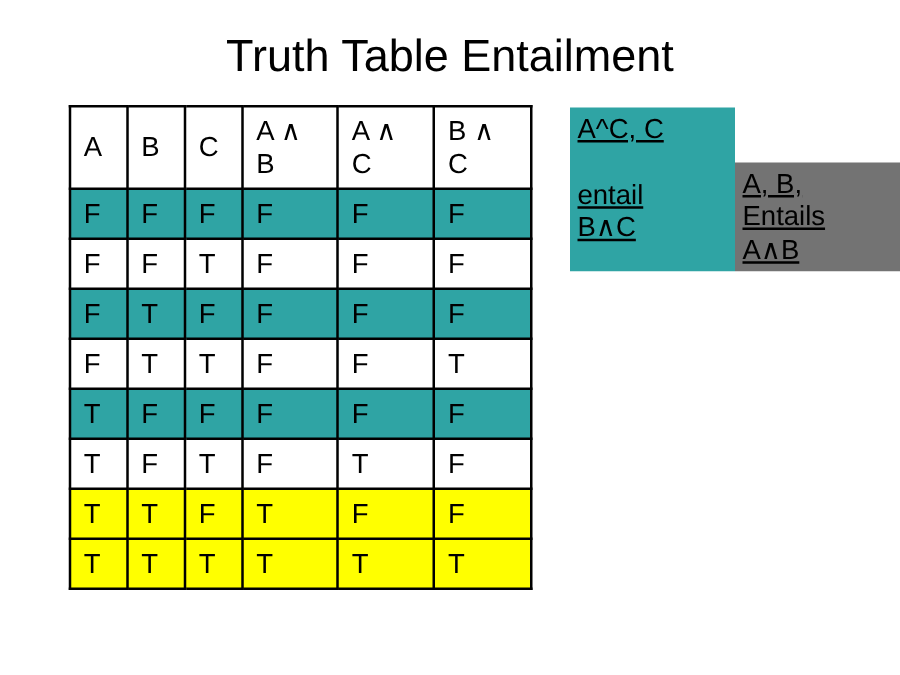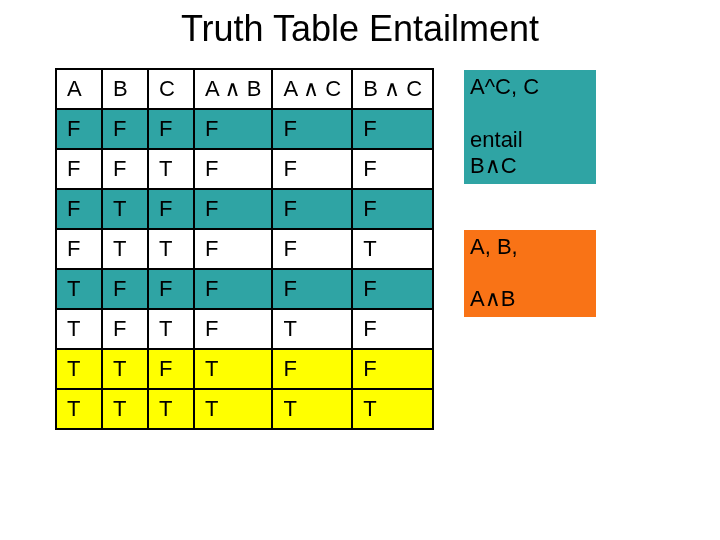--- a/index.html
+++ b/index.html
@@ -7,21 +7,21 @@
     padding: 0;
     width: 720px;
     height: 540px;
     background: #fff;
     font-family: Arial, Helvetica, sans-serif;
     position: relative;
   }
   .title {
     text-align: center;
     font-size: 36px;
-    padding-top: 8px;
+    padding-top: 24px;
     padding-bottom: 18px;
   }
   .content {
     display: flex;
     flex-direction: row;
     align-items: flex-start;
     padding-left: 55px;
   }
   table {
     border-collapse: collapse;
@@ -39,34 +39,35 @@
   }
   .col-wide {
     min-width: 52px;
   }
   .teal { background: #2fa4a4; }
   .yellow { background: #ffff00; }
   .white { background: #ffffff; }
   .sidebox {
     margin-left: 30px;
     display: flex;
-    flex-direction: column;
+    flex-direction: row;
+    text-decoration: underline;
   }
   .note {
     font-size: 22px;
     line-height: 1.2;
     padding: 4px 6px;
     width: 120px;
   }
   .note-top {
     background: #2fa4a4;
     margin-top: 2px;
   }
   .note-bottom {
-    background: #f97316;
+    background: #737373;
     margin-top: 46px;
   }
 </style>
 </head>
 <body>
 
 <div class="title">Truth Table Entailment</div>
 
 <div class="content">
 
@@ -151,18 +152,18 @@
 
   <div class="sidebox">
     <div class="note note-top">
       <span>A^C, C</span><br>
       <br>
       <span>entail</span><br>
       <span>B∧C</span>
     </div>
     <div class="note note-bottom">
       <span>A, B,</span><br>
-      <br>
+      <span>Entails</span><br>
       <span>A∧B</span>
     </div>
   </div>
 
 </div>
 
 </body></html>

